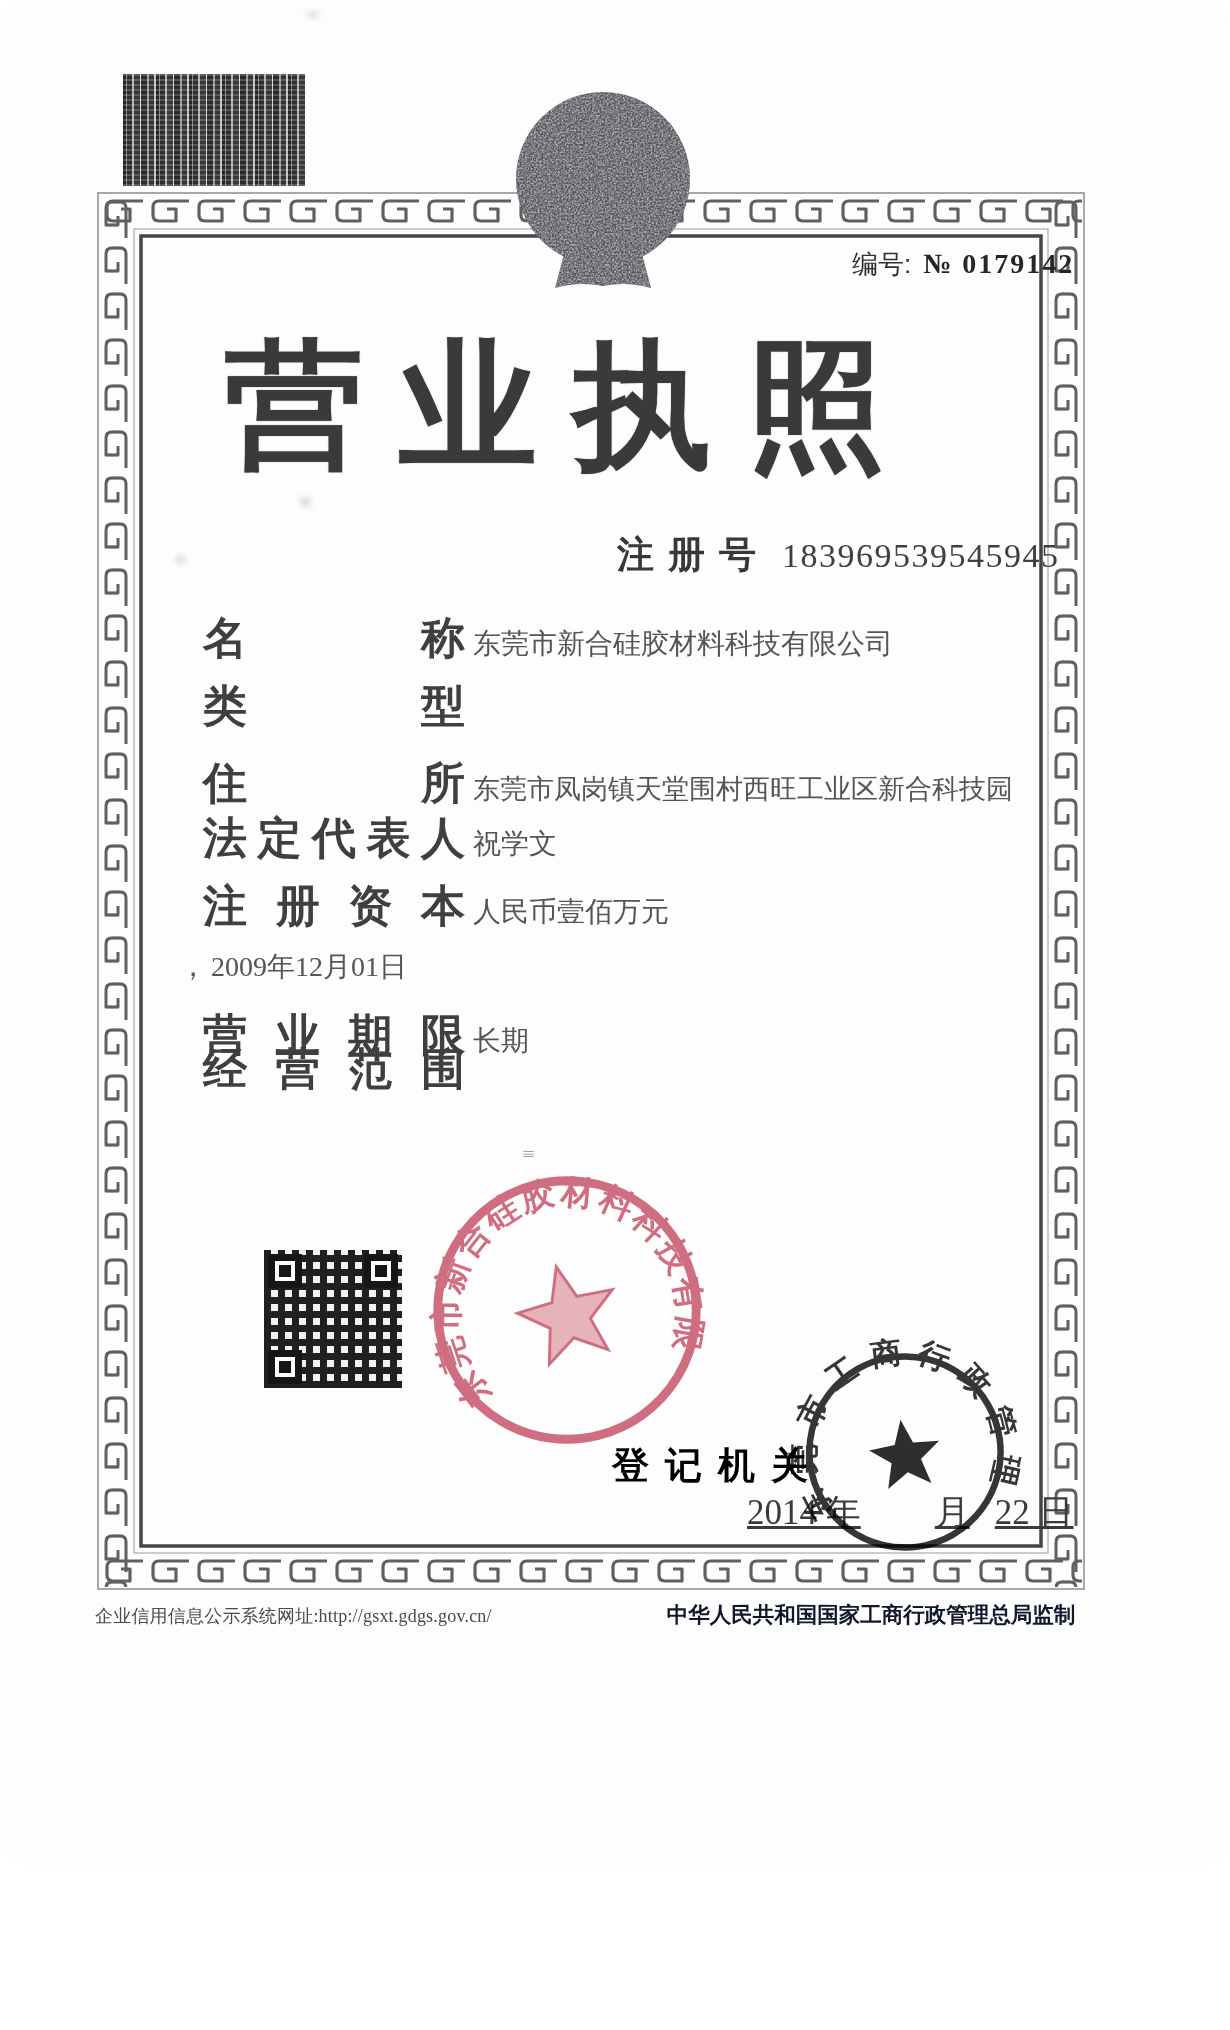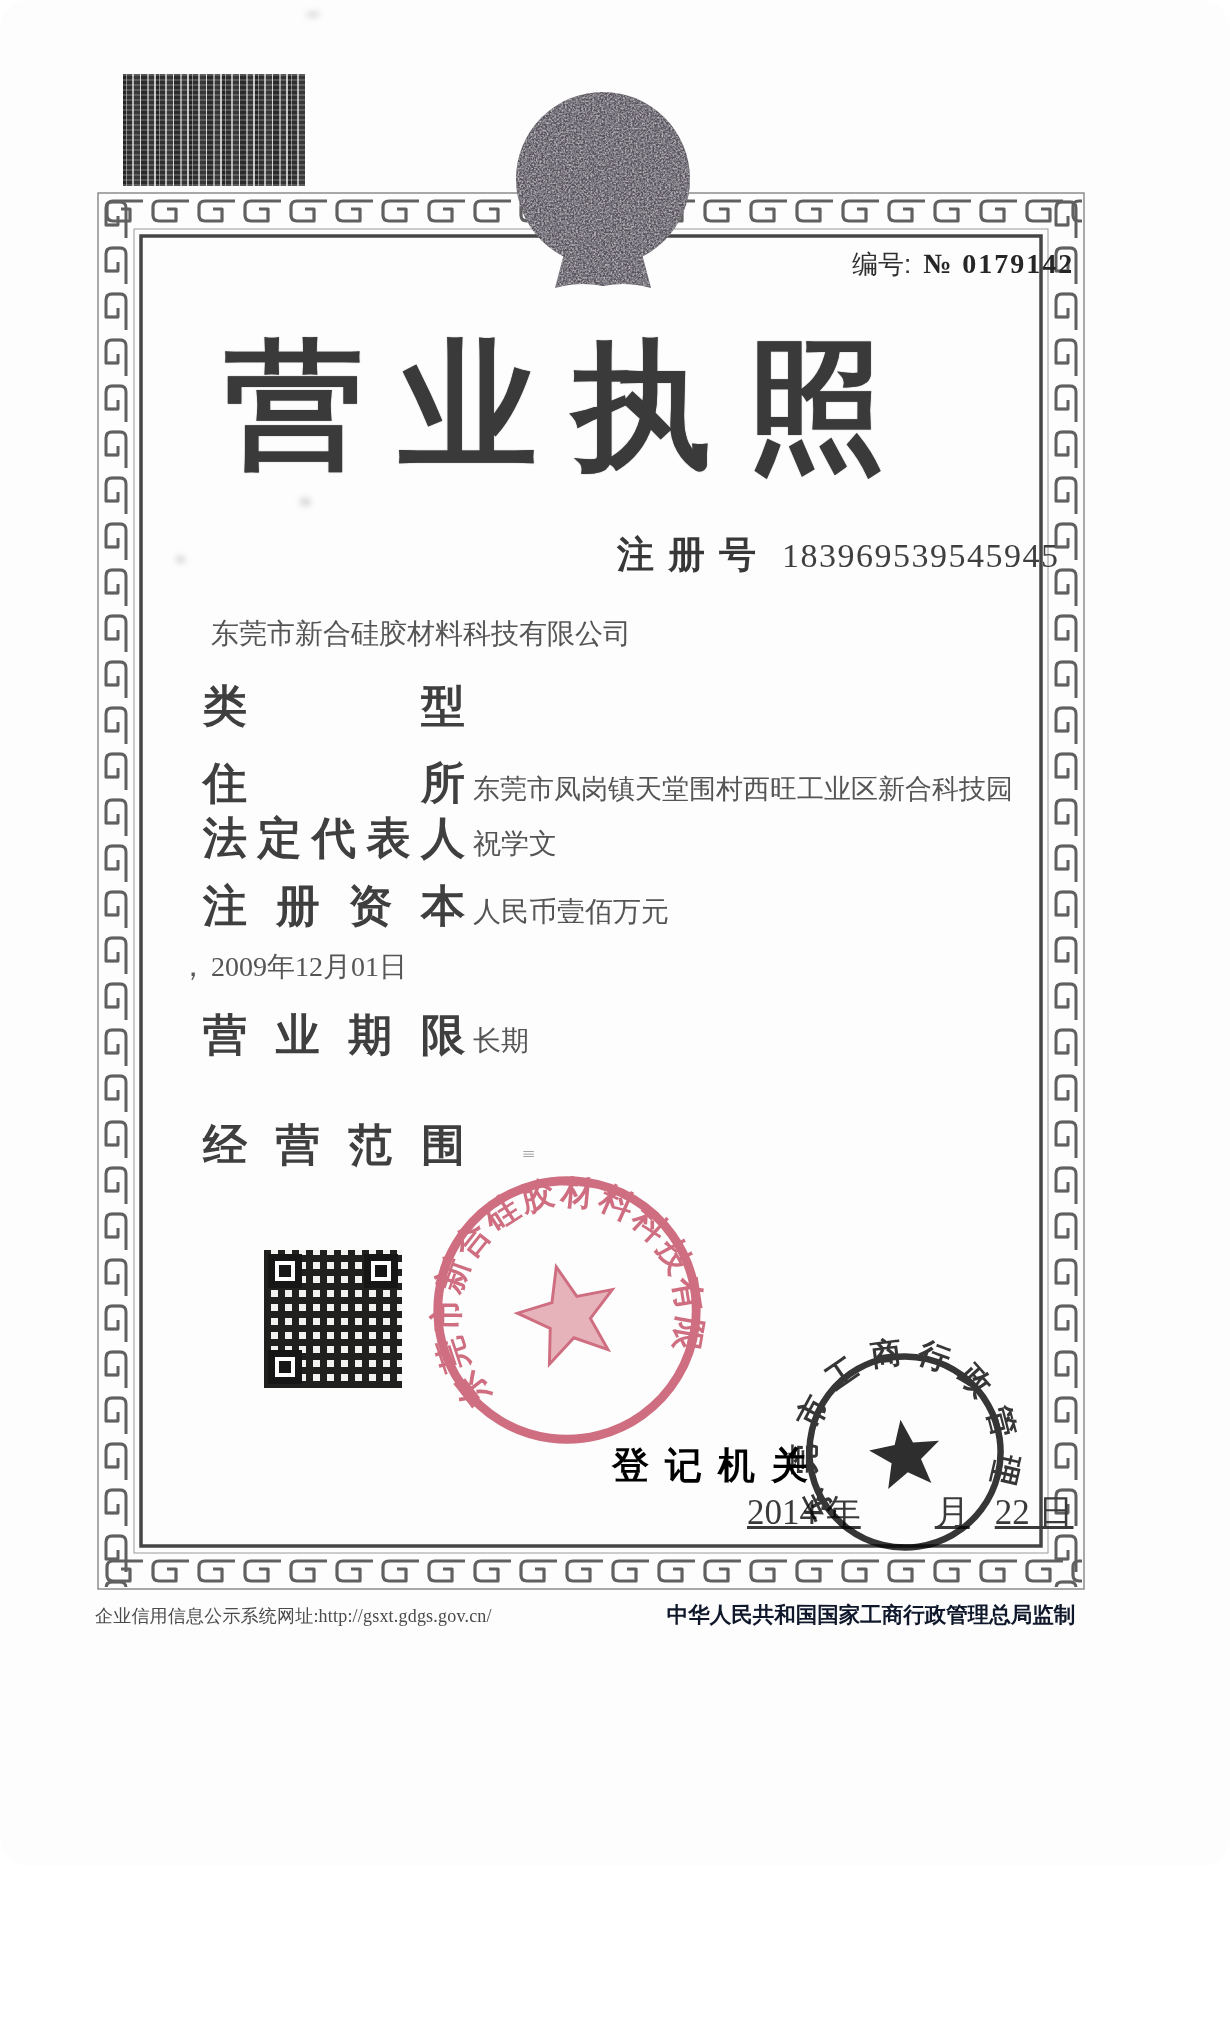--- a/index.html
+++ b/index.html
@@ -39,21 +39,21 @@
   
   .fields{position:absolute; left:203px; top:0;}
   .row{position:absolute; left:0; display:flex; align-items:baseline;}
   .row-label{
     width:262px; font-size:44px; font-weight:600; color:#3f3f3f;
     text-align:justify; text-align-last:justify; line-height:1.1; flex:none;
   }
   .row-value{margin-left:8px; font-size:28px; color:#555; white-space:nowrap;}
   .row-name  {top:615px;} .row-type{top:683px;} .row-addr{top:748px;margin-top:12px;}
   .row-legal {top:815px;} .row-cap {top:883px;} .row-date{top:948px;}
-  .row-term  {top:1012px;} .row-scope{top:1122px; align-items:flex-start;}
+  .row-term  {top:1012px;} .row-scope{top:1046px; align-items:flex-start;}
   .row-addr .row-value{font-size:27px;}
   .scope-value{
     margin-left:8px; width:610px; font-size:20px; line-height:24px;
     color:#555; white-space:normal; padding-top:7px;
   }
   .scope-bold{font-weight:700; color:#3f3f3f;}
   
   .qr{
     position:absolute; left:264px; top:1250px; width:138px; height:138px; background:#f4f4f4;
     background-image:
@@ -149,20 +149,21 @@
 
   <div class="title">营业执照</div>
 
   <div class="regno">
     <span class="regno-label">注册号</span>
     <span class="regno-value">183969539545945</span>
   </div>
 
   <div class="fields">
     <div class="row row-name">
+      <div class="row-label">名称</div>
       <div class="row-value">东莞市新合硅胶材料科技有限公司</div>
     </div>
     <div class="row row-type">
       <div class="row-label">类型</div>
     </div>
     <div class="row row-addr">
       <div class="row-label">住所</div>
       <div class="row-value">东莞市凤岗镇天堂围村西旺工业区新合科技园</div>
     </div>
     <div class="row row-legal">

